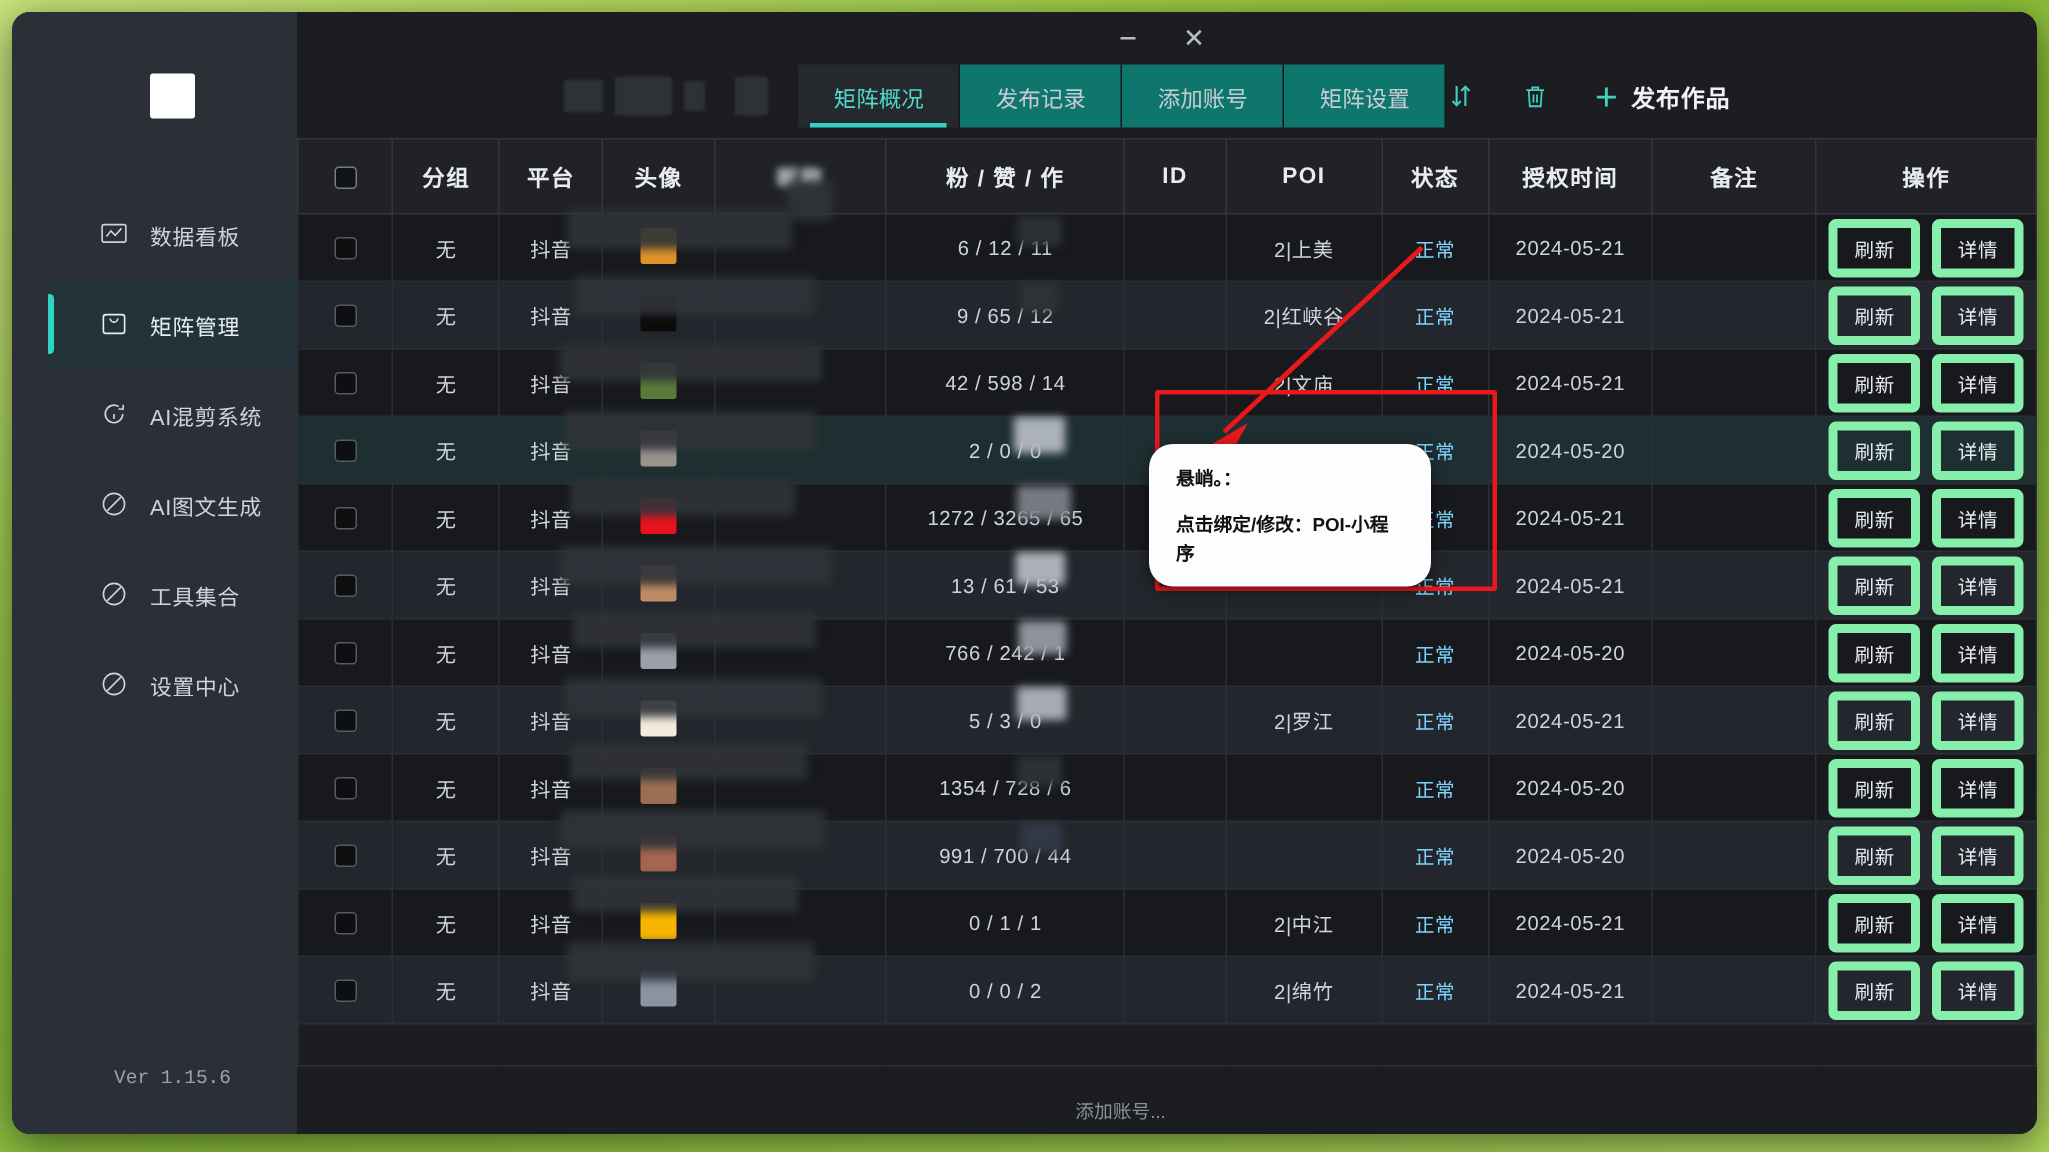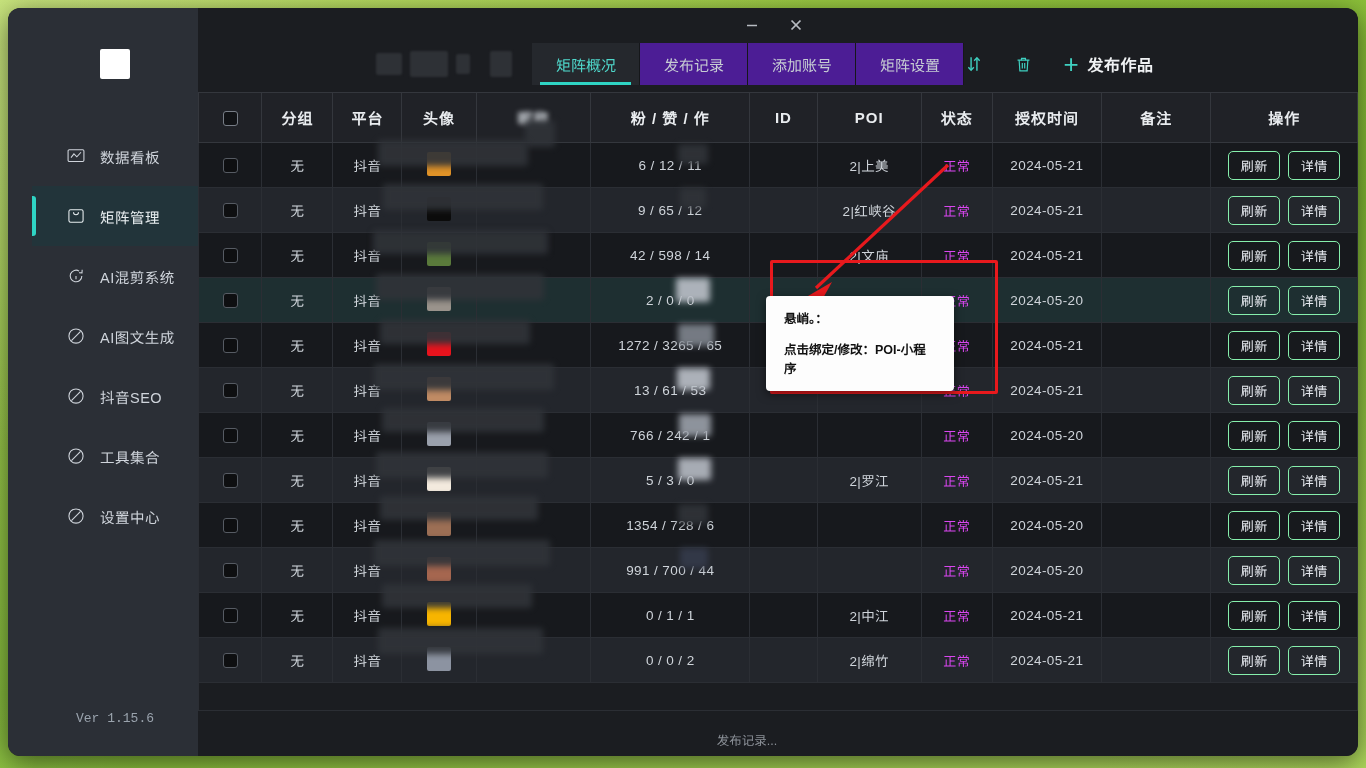--- a/index.html
+++ b/index.html
@@ -75,21 +75,21 @@
 
   
   .tabrow {
     height: 56px; display:flex; align-items:center;
     padding: 0 14px 0 14px; position:relative; margin-top:-14px;
   }
   .blurblock { background:#2e3136; border-radius:2px; margin-right:8px; filter: blur(1.1px); }
   .tabs { display:flex; align-items:stretch; height:42px; margin-left:12px; }
   .tab {
     min-width:108px; padding:0 20px; display:flex; align-items:center; justify-content:center;
-    color:#c6ccd3; font-size:15px; background:#4c1d95; cursor:pointer;
+    color:#c6ccd3; font-size:15px; background:#0f766e; cursor:pointer;
     border-right:1px solid #15171a; position:relative;
   }
   .tab.active { color:#4fd8cb; background:#25282d; }
   .tab.active::after {
     content:""; position:absolute; left:8px; right:8px; bottom:0; height:3px; background:#2fd4c4;
   }
   .toolbar { margin-left:auto; display:flex; align-items:center; gap:30px; padding-right:34px; }
   .tool-icon { color:#3fd0c0; cursor:pointer; display:flex; align-items:center; }
   .publish-btn { display:flex; align-items:center; gap:9px; cursor:pointer; }
   .publish-btn .plus { color:#3fd0c0; font-size:26px; line-height:1; font-weight:400; }
@@ -109,40 +109,40 @@
   tr.r-odd td { background:#17191d; }
   tr.r-even td { background:#23262c; }
   tr.r-hl td  { background:#1e2f31; }
   tr.r-tail td { background:#1b1d21; height:28px; border-color:#2b2e34; }
 
   .cb {
     width:15px; height:15px; display:inline-block; border-radius:3px;
     border:1px solid #565b63; background:#0e0f11; vertical-align:middle;
   }
   .cb.hd { border-color:#777d86; background:#111316; }
-  .status-ok { color:#d946ef; font-size:13px; }
+  .status-ok { color:#7dd3fc; font-size:13px; }
   .btn-pill {
     display:inline-block; min-width:52px; padding:4px 11px; margin:0 4px;
-    border:1px solid #86efac; border-radius:5px; color:#e7eaf0; font-size:13px;
+    border:6px solid #86efac; border-radius:5px; color:#e7eaf0; font-size:13px;
     background:transparent; cursor:pointer;
   }
 
   .avatar-sq { width:24px; height:24px; border-radius:2px; display:inline-block; }
 
   .censor {
     position:absolute; background:#303338; filter: blur(3px); border-radius:2px; opacity:.92;
   }
 
   
   .anno-layer { position:absolute; inset:0; pointer-events:none; }
   .anno-rect {
     position:absolute; border:3px solid #e8191d; border-radius:2px;
   }
   .tooltip-card {
-    position:absolute; background:#fdfdfd; border-radius:4px;
+    position:absolute; background:#fdfdfd; border-radius:16px;
     padding:12px 18px 14px 18px; width:188px;
     box-shadow:0 3px 10px rgba(0,0,0,.5);
     font-family:"DejaVu Sans Mono","Liberation Mono",monospace;
   }
   .tooltip-card .l1 { color:#111; font-size:12.5px; margin-bottom:12px; font-weight:bold;
     font-family:"Liberation Sans",sans-serif; }
   .tooltip-card .l2 { color:#111; font-size:12.5px; font-family:"Liberation Sans",sans-serif;
     font-weight:bold; }
 
   .statusbar {
@@ -199,29 +199,20 @@
       <div class="nav-item">
         <span class="ic">
           <svg viewBox="0 0 24 24" width="20" height="20" fill="none" stroke="#cfd4db" stroke-width="1.3">
             <circle cx="12" cy="12" r="8.5"></circle>
               <line x1="6.5" y1="17.5" x2="17.5" y2="6.5"></line>
           </svg>
         </span>
         <span>AI图文生成</span>
       </div>
 
-      <div class="nav-item">
-        <span class="ic">
-          <svg viewBox="0 0 24 24" width="20" height="20" fill="none" stroke="#cfd4db" stroke-width="1.3">
-            <circle cx="12" cy="12" r="8.5"></circle>
-              <line x1="6.5" y1="17.5" x2="17.5" y2="6.5"></line>
-          </svg>
-        </span>
-        <span>抖音SEO</span>
-      </div>
 
       <div class="nav-item">
         <span class="ic">
           <svg viewBox="0 0 24 24" width="20" height="20" fill="none" stroke="#cfd4db" stroke-width="1.3">
             <circle cx="12" cy="12" r="8.5"></circle>
               <line x1="6.5" y1="17.5" x2="17.5" y2="6.5"></line>
           </svg>
         </span>
         <span>工具集合</span>
       </div>
@@ -547,17 +538,17 @@
         <polygon points="610,288 634,274 624,292" fill="#e8191d"></polygon>
       </svg>
       <div class="anno-rect" style="left:572px;top:252px;width:228px;height:134px;"></div>
       <div class="tooltip-card" style="left:568px;top:288px;">
         <div class="l1">悬峭。：</div>
         <div class="l2">点击绑定/修改：POI-小程序</div>
       </div>
     </div>
 
     <div class="statusbar">
-      <span>发布记录...</span>
+      <span>添加账号...</span>
     </div>
 
   </section>
 </div>
 
 </body></html>

